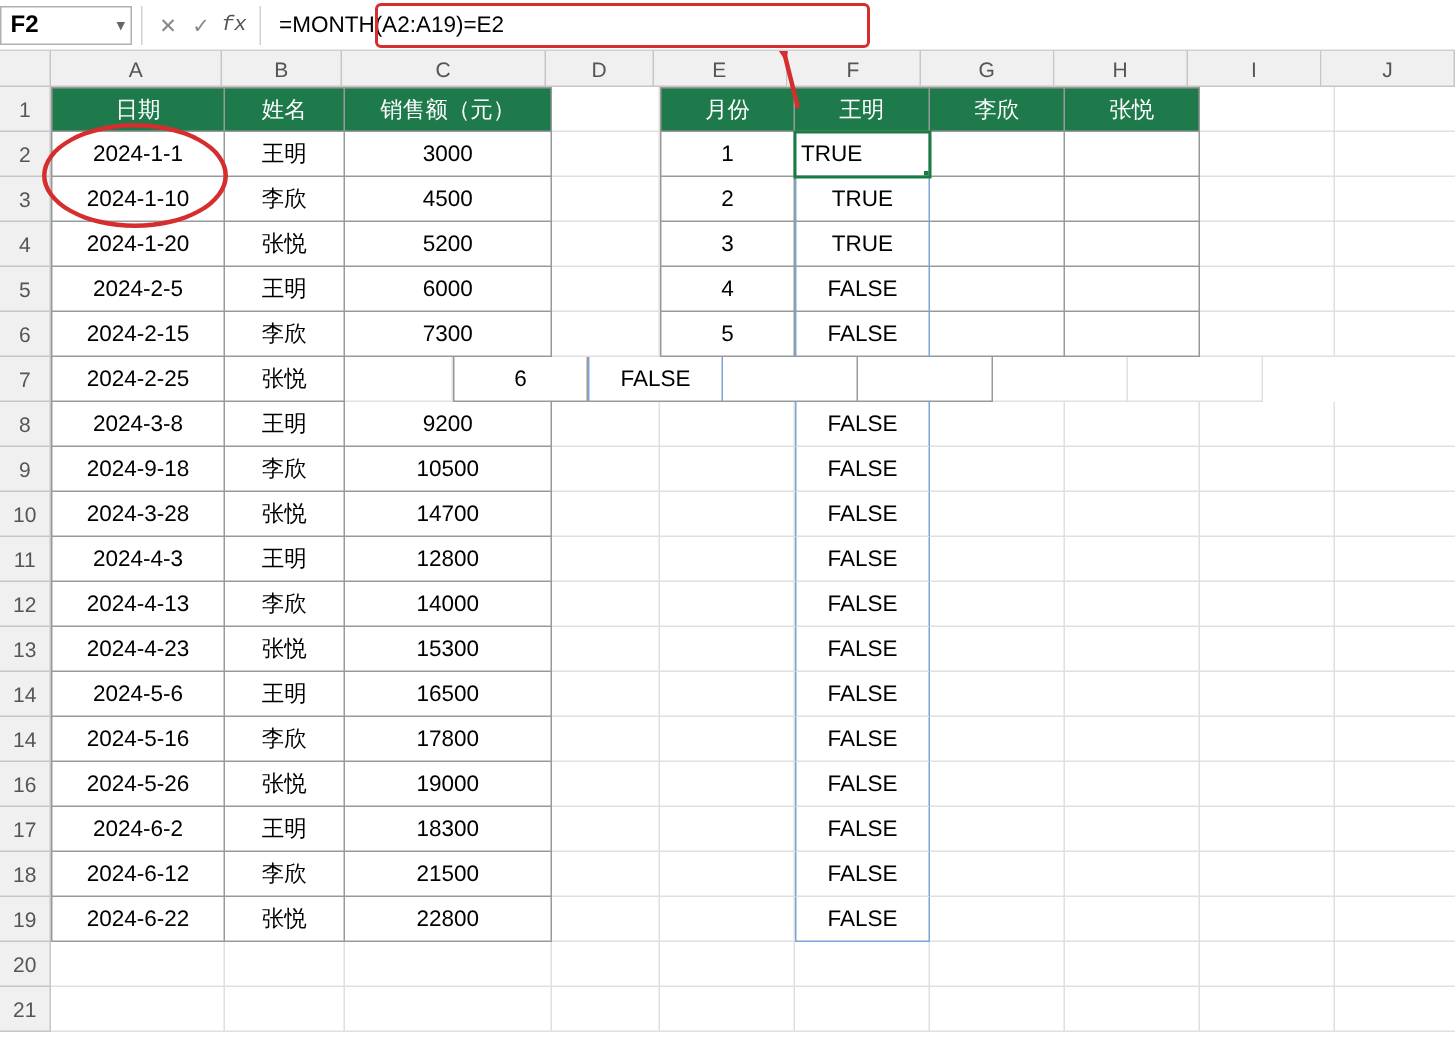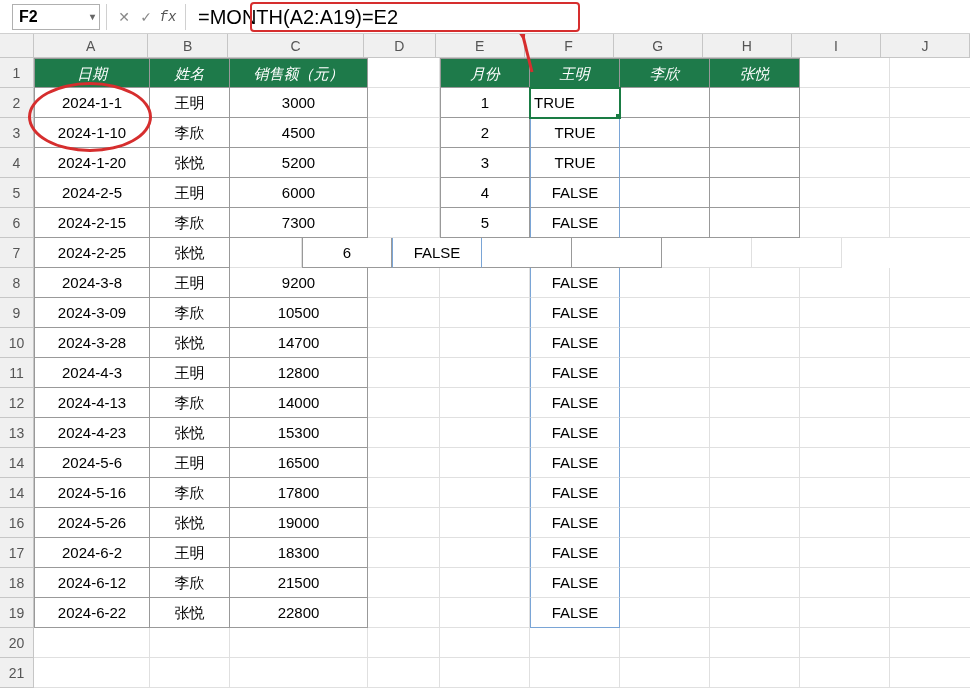--- a/index.html
+++ b/index.html
@@ -14,21 +14,21 @@
     position: relative;
   }
 
   
   .top-bar {
     display: flex;
     align-items: center;
     height: 34px;
     border-bottom: 1px solid #d0d0d0;
     background: #fff;
-    padding-left: 12px;
+    padding-left: 0;
     position: relative;
     justify-content: space-between;
   }
   .name-box {
     width: 88px;
     height: 26px;
     border: 1px solid #b0b0b0;
     background: #fff;
     display: flex;
     align-items: center;
@@ -59,21 +59,21 @@
   .fb-btn.fx {
     font-style: italic;
     font-family: Liberation Mono, monospace;
     color: #555;
   }
   .formula-input {
     flex: 1;
     height: 26px;
     line-height: 26px;
     padding: 0 6px;
-    font-size: 20px;
+    font-size: 15px;
     color: #000;
     outline: none;
     white-space: nowrap;
   }
 
   
   .formula-highlight {
     position: absolute;
     top: 2px;
     left: 250px;
@@ -163,21 +163,21 @@
     border-right: 1px solid #fff;
     border-bottom: 1px solid #fff;
   }
 
   
   .tb-cell {
     border-right: 1px solid #999;
     border-bottom: 1px solid #999;
   }
   .tb-left { border-left: 1px solid #999; }
-  .tb-top  { border-top: 1px solid #999; font-style: italic; }
+  .tb-top  { border-top: 1px solid #999; }
 
   
   .active-cell {
     outline: 2px solid #1a7c44;
     outline-offset: -1px;
     position: relative;
     z-index: 3;
     text-align: left;
     padding-left: 4px;
   }
@@ -339,21 +339,21 @@
         <div class="cell cD"></div>
         <div class="cell cE"></div>
         <div class="cell cF" style="border-left: 1px solid rgb(122, 165, 214); border-right: 1px solid rgb(122, 165, 214);">FALSE</div>
         <div class="cell cG"></div>
         <div class="cell cH"></div>
         <div class="cell cI"></div>
         <div class="cell cJ"></div>
       </div>
       <div class="body-row">
         <div class="row-hdr">9</div>
-        <div class="cell cA tb-cell tb-left">2024-3-09</div>
+        <div class="cell cA tb-cell tb-left">2024-9-18</div>
         <div class="cell cB tb-cell">李欣</div>
         <div class="cell cC tb-cell">10500</div>
         <div class="cell cD"></div>
         <div class="cell cE"></div>
         <div class="cell cF" style="border-left: 1px solid rgb(122, 165, 214); border-right: 1px solid rgb(122, 165, 214);">FALSE</div>
         <div class="cell cG"></div>
         <div class="cell cH"></div>
         <div class="cell cI"></div>
         <div class="cell cJ"></div>
       </div>

